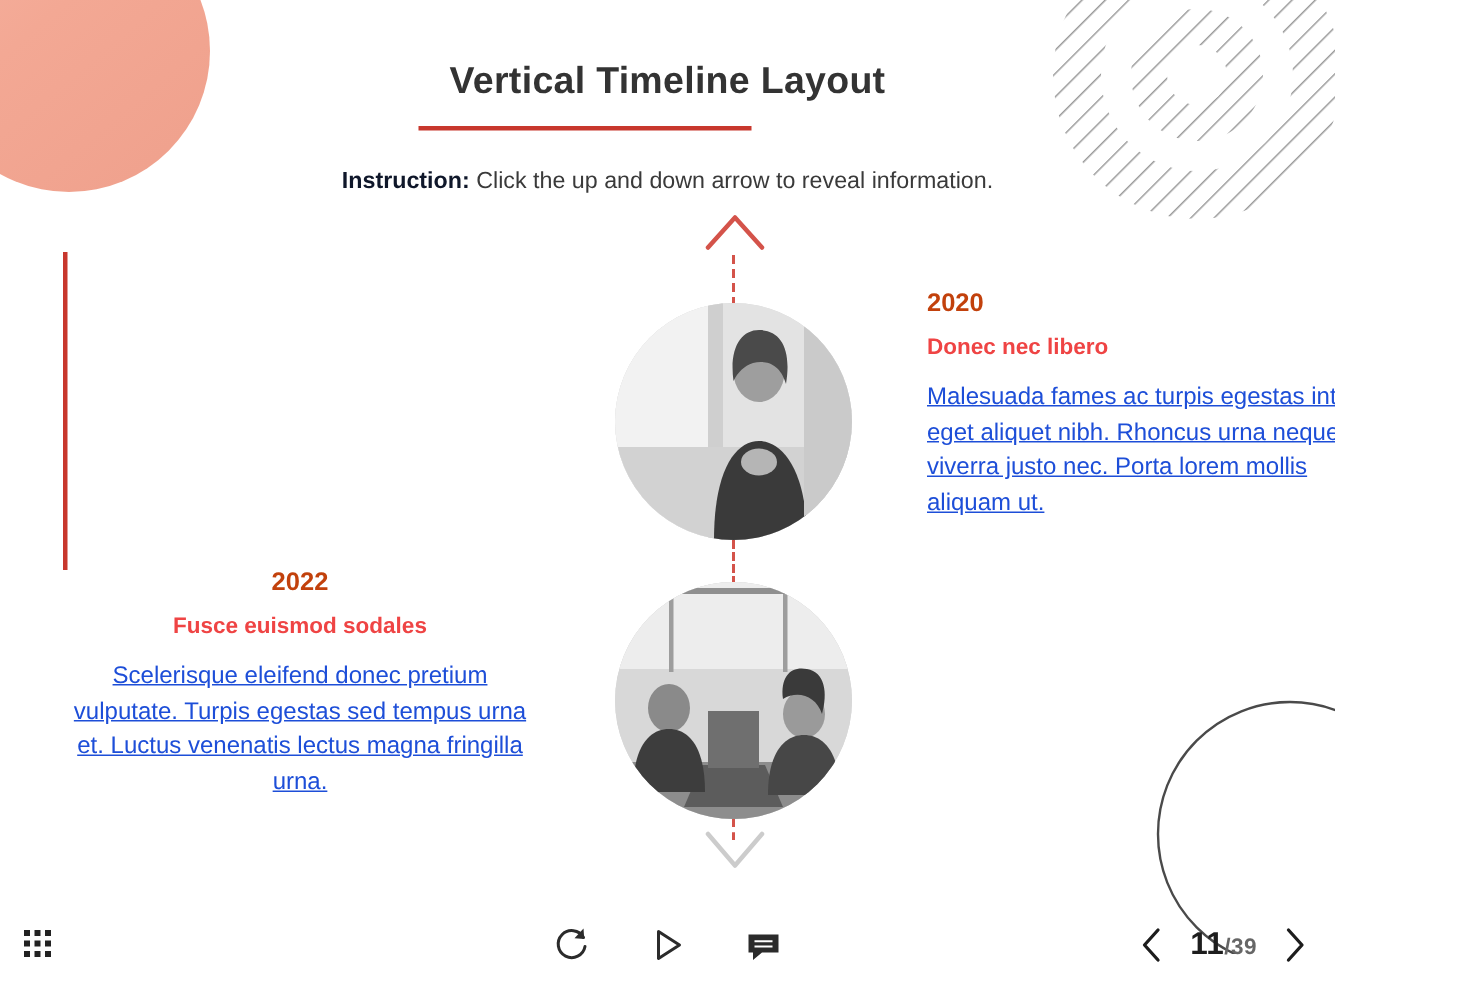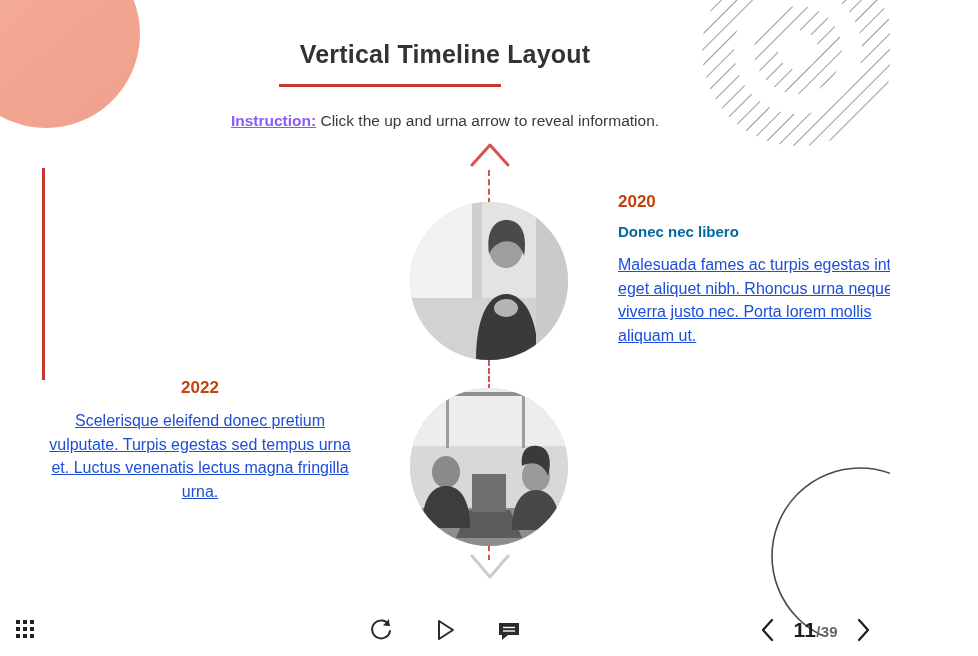--- a/index.html
+++ b/index.html
@@ -59,21 +59,21 @@
     width: 222px; height: 3px;
     background: #c8372d;
   }
   .instruction {
     position: absolute;
     top: 112px; left: 0; right: 0;
     text-align: center;
     font-size: 15.5px;
     color: #3a3a3a;
   }
-  .instruction b { color: #8b5cf6; text-decoration: underline; }
+  .instruction b { color: #0f172a; }
   .dash-seg {
     position: absolute;
     left: 488px;
     width: 2px;
     border-left: 2px dashed #d4534a;
   }
   .arrow-up {
     position: absolute;
     left: 469px; top: 142px;
     width: 42px; height: 26px;
@@ -99,21 +99,21 @@
   .entry { position: absolute; }
   .entry .year {
     font-size: 17px;
     font-weight: bold;
     color: #c2410c;
     margin-bottom: 11px;
   }
   .entry .head {
     font-size: 15px;
     font-weight: bold;
-    color: #0369a1;
+    color: #ef4444;
     margin-bottom: 13px;
   }
   .entry .body {
     font-size: 16px;
     line-height: 1.48;
     color: #1d4ed8;
     text-decoration: underline;
   }
   .entry-right { left: 618px; top: 192px; width: 312px; text-align: left; }
   .entry-left  { left: 40px; top: 378px; width: 320px; text-align: center; }
@@ -185,21 +185,21 @@
     <svg width="180" height="180" viewBox="0 0 180 180">
       <circle cx="120" cy="100" r="88" fill="none" stroke="#4a4a4a" stroke-width="1.6"></circle>
     </svg>
   </div>
 
   <div class="left-rule"></div>
 
   <div class="title">Vertical Timeline Layout</div>
   <div class="title-underline"></div>
   <div class="instruction">
-    <b>Instruction:</b><span> Click the up and urna arrow to reveal information.</span>
+    <b>Instruction:</b><span> Click the up and down arrow to reveal information.</span>
   </div>
 
   <div class="dash-seg" style="top:170px;height:34px;"></div>
   <div class="dash-seg" style="top:360px;height:30px;"></div>
   <div class="dash-seg" style="top:546px;height:14px;"></div>
 
   <div class="arrow-up">
     <svg width="42" height="26" viewBox="0 0 42 26">
       <path d="M3 23 L21 3 L39 23" fill="none" stroke="#d4534a" stroke-width="3" stroke-linecap="round" stroke-linejoin="round"></path>
     </svg>
@@ -243,20 +243,21 @@
   </div>
 
   <div class="entry entry-right">
     <div class="year">2020</div>
     <div class="head">Donec nec libero</div>
     <div class="body">Malesuada fames ac turpis egestas integer eget aliquet nibh. Rhoncus urna neque viverra justo nec. Porta lorem mollis aliquam ut.</div>
   </div>
 
   <div class="entry entry-left">
     <div class="year">2022</div>
+    <div class="head">Fusce euismod sodales</div>
     <div class="body">Scelerisque eleifend donec pretium vulputate. Turpis egestas sed tempus urna et. Luctus venenatis lectus magna fringilla urna.</div>
   </div>
 
   <div class="grid-icon">
     <svg width="30" height="28" viewBox="0 0 30 28">
       <g fill="#222">
         <rect x="2" y="6" width="4" height="4"></rect>
           <rect x="9" y="6" width="4" height="4"></rect>
           <rect x="16" y="6" width="4" height="4"></rect>
         <rect x="2" y="13" width="4" height="4"></rect>

